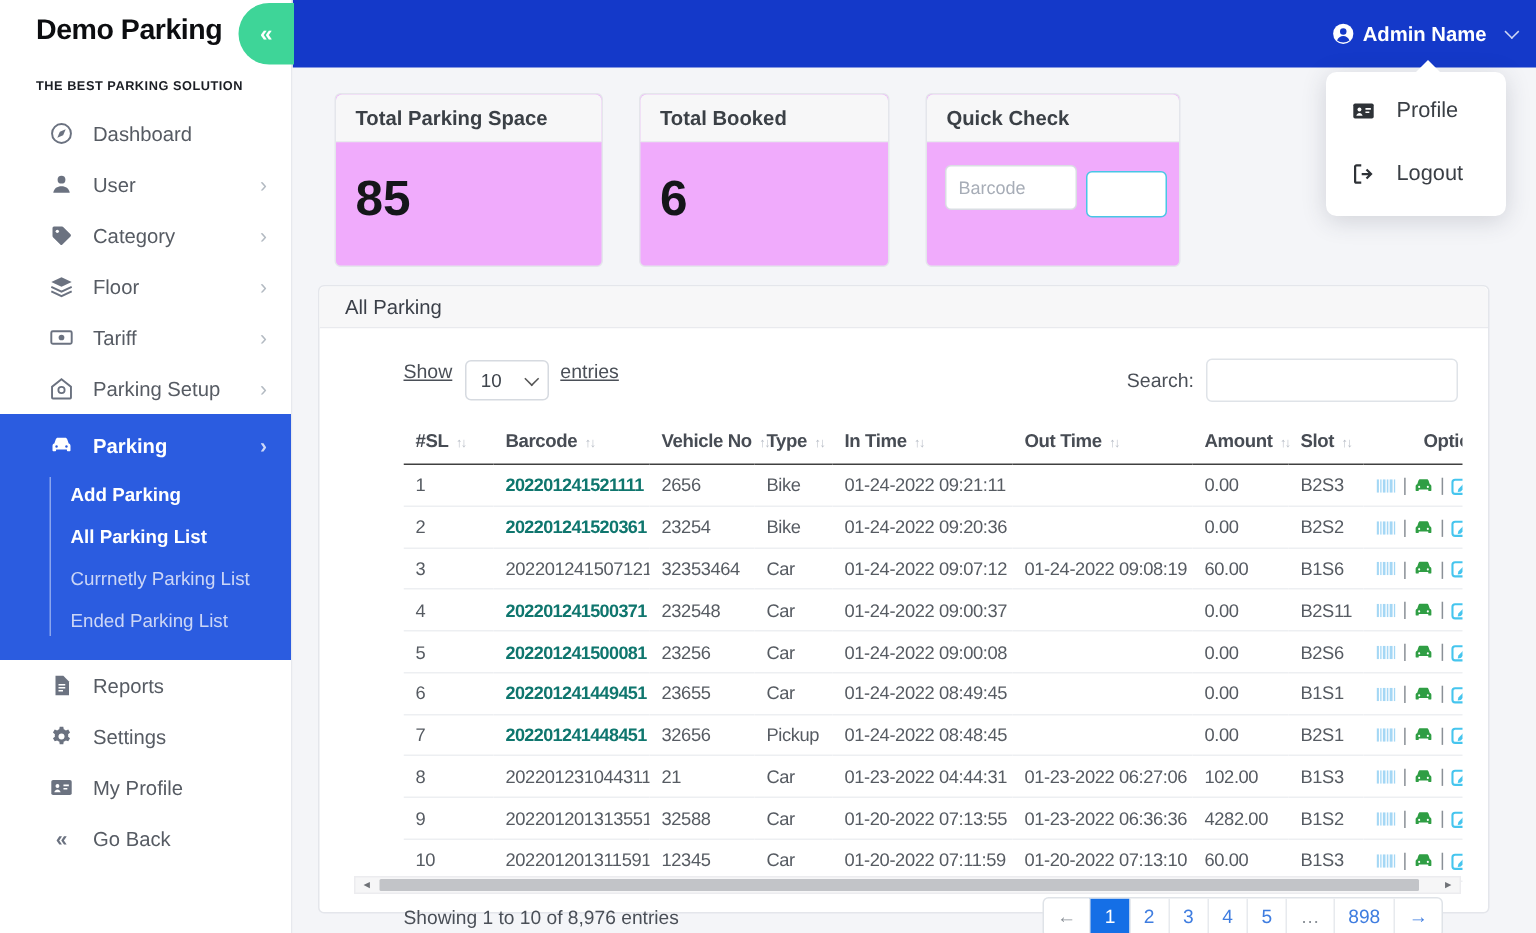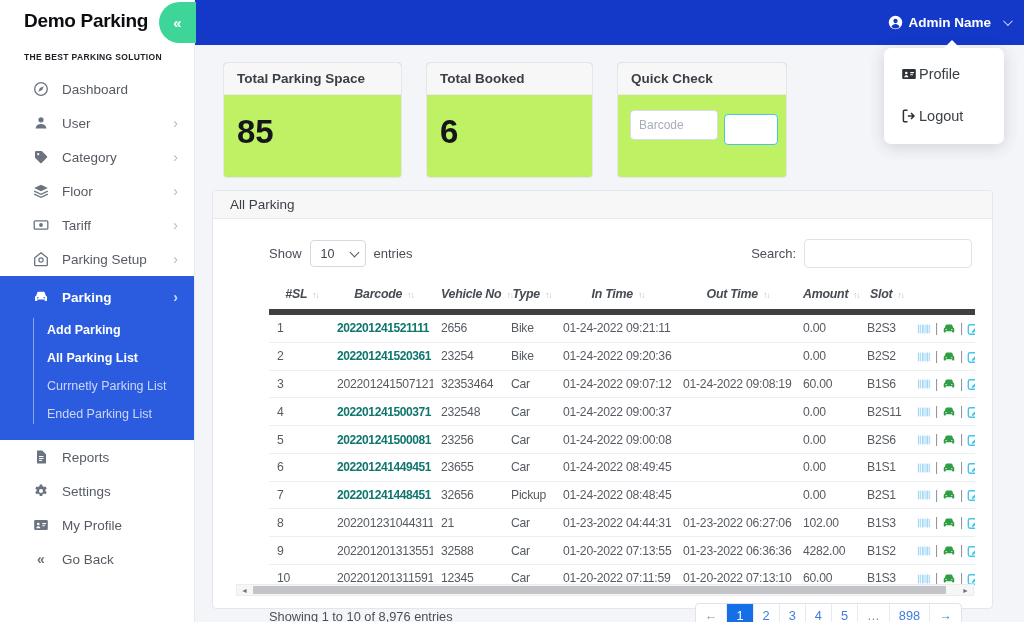--- a/index.html
+++ b/index.html
@@ -30,50 +30,50 @@
   .collapse-btn { position: absolute; left: 159px; top: 2px; width: 37px; height: 41px; background: #3ed598; border-radius: 21px 0 0 21px; z-index: 6; display: flex; align-items: center; justify-content: center; color: #fff; font-size: 15px; font-weight: 700; cursor: pointer; }
   .admin { position: absolute; right: 14px; top: 0; height: 45px; display: flex; align-items: center; gap: 5px; cursor: pointer; }
   .admin .uic { width: 15px; height: 15px; }
   .admin .uic svg { width: 15px; height: 15px; display: block; }
   .admin .aname { color: #fff; font-size: 13.5px; font-weight: 700; }
   .admin .dcaret { width: 7px; height: 7px; border-right: 1.6px solid #cdd6f4; border-bottom: 1.6px solid #cdd6f4; transform: rotate(45deg) translateY(-2px); margin-left: 7px; }
 
   
   .dropdown { position: absolute; left: 884px; top: 48px; width: 120px; background: #fff; border-radius: 7px; box-shadow: 0 3px 16px rgba(50,55,80,0.18); z-index: 10; padding: 7px 0 9px 0; }
   .dd-caret { position: absolute; top: -8px; left: 59px; width: 0; height: 0; border-left: 9px solid transparent; border-right: 9px solid transparent; border-bottom: 9px solid #fff; }
-  .dd-item { display: flex; align-items: center; gap: 2px; padding: 11px 17px; font-size: 14.5px; color: #3a3f45; cursor: pointer; }
+  .dd-item { display: flex; align-items: center; gap: 14px; padding: 11px 17px; font-size: 14.5px; color: #3a3f45; cursor: pointer; }
   .dd-item + .dd-item { margin-top: 4px; }
   .dd-item .ic { width: 16px; height: 16px; color: #2e3237; }
   .dd-item .ic svg { width: 16px; height: 16px; display: block; }
 
   
   .stats { position: absolute; left: 223px; top: 62px; display: flex; gap: 24px; z-index: 1; }
-  .card { background: #bef264; border: 1px solid #e4e6eb; border-radius: 4px; height: 116px; position: relative; }
+  .card { background: #f0abfc; border: 1px solid #e4e6eb; border-radius: 4px; height: 116px; position: relative; }
   .c1 { width: 179px; } .c2 { width: 167px; } .c3 { width: 172px; } .c4 { width: 170px; }
   .card-h { background: #f7f7f8; border-bottom: 1px solid #e9eaee; padding: 8px 13px; font-size: 13.5px; font-weight: 700; color: #3b4046; border-radius: 4px 4px 0 0; white-space: nowrap; }
   .card-v { font-size: 33px; color: #141619; padding: 18px 0 0 13px; font-weight: 600; }
   .qc-input { width: 88px; height: 30px; margin: 15px 0 0 12px; border: 1px solid #d9dde3; border-radius: 4px; font-size: 12px; padding: 0 8px; color: #585e66; font-family: inherit; }
   .qc-input::placeholder { color: #a7adb7; }
   .qc-btn { position: absolute; right: 8px; top: 51px; width: 54px; height: 31px; background: #fff; border: 1px solid #49c6e5; border-radius: 4px; cursor: pointer; }
 
   
   .panel { position: absolute; left: 212px; top: 190px; width: 781px; height: 419px; background: #fff; border: 1px solid #e4e6eb; border-radius: 4px; }
   .panel-h { height: 28px; background: #f7f7f8; border-bottom: 1px solid #e9eaee; border-radius: 4px 4px 0 0; display: flex; align-items: center; padding: 0 17px; font-size: 13.5px; color: #3a3f48; }
   .dt { position: absolute; left: 56px; right: 20px; top: 48px; }
   .controls { display: flex; justify-content: space-between; align-items: center; }
-  .lm { display: flex; align-items: center; gap: 8px; font-size: 13px; color: #4a4f57; }
+  .lm { display: flex; align-items: flex-start; gap: 8px; font-size: 13px; color: #4a4f57; text-decoration: underline; }
   .sel { position: relative; display: inline-block; }
   .sel select { appearance: none; -webkit-appearance: none; width: 56px; height: 27px; border: 1px solid #d6dae0; border-radius: 4px; background: #fff; font-size: 12.5px; color: #3f454d; padding: 0 18px 0 10px; font-family: inherit; }
   .sel::after { content: ""; position: absolute; right: 8px; top: 9px; width: 6px; height: 6px; border-right: 1.5px solid #555; border-bottom: 1.5px solid #555; transform: rotate(45deg); pointer-events: none; }
   .srch { display: flex; align-items: center; gap: 8px; font-size: 13px; color: #4a4f57; }
   .srch input { width: 168px; height: 29px; border: 1px solid #dfe3e8; border-radius: 4px; padding: 0 8px; font-family: inherit; font-size: 13px; }
 
   .table-wrap { margin-top: 14px; width: 706px; overflow: hidden; }
   table { border-collapse: collapse; table-layout: fixed; width: 803px; font-size: 12.2px; letter-spacing: -0.25px; color: #565b62; }
-  th { text-align: center; font-weight: 700; color: #474c54; font-size: 12.4px; padding: 5px 2px 8px 8px; border-bottom: 6px solid #404040; white-space: nowrap; overflow: visible; font-style: italic; }
+  th { text-align: left; font-weight: 700; color: #474c54; font-size: 12.4px; padding: 5px 2px 8px 8px; border-bottom: 1px solid #404040; white-space: nowrap; overflow: visible; }
   th .sort { color: #b9bec7; font-size: 8.5px; margin-left: 5px; letter-spacing: -1px; }
   td { padding: 6px 2px 6px 8px; border-bottom: 1px solid #edeff2; white-space: nowrap; overflow: hidden; }
   .th-opt { padding-left: 40px; }
   .bc-link { color: #0f766e; font-weight: 700; font-size: 12px; letter-spacing: -0.4px; cursor: pointer; }
   .acts { color: #9aa0a8; }
   .acts .aicon { display: inline-block; vertical-align: middle; cursor: pointer; }
   .acts .aicon svg { width: 14px; height: 14px; display: block; }
   .acts .pipe { margin: 0 4px; color: #8a9097; }
 
   .dt-footer { display: flex; justify-content: space-between; align-items: center; margin-top: 10px; }

